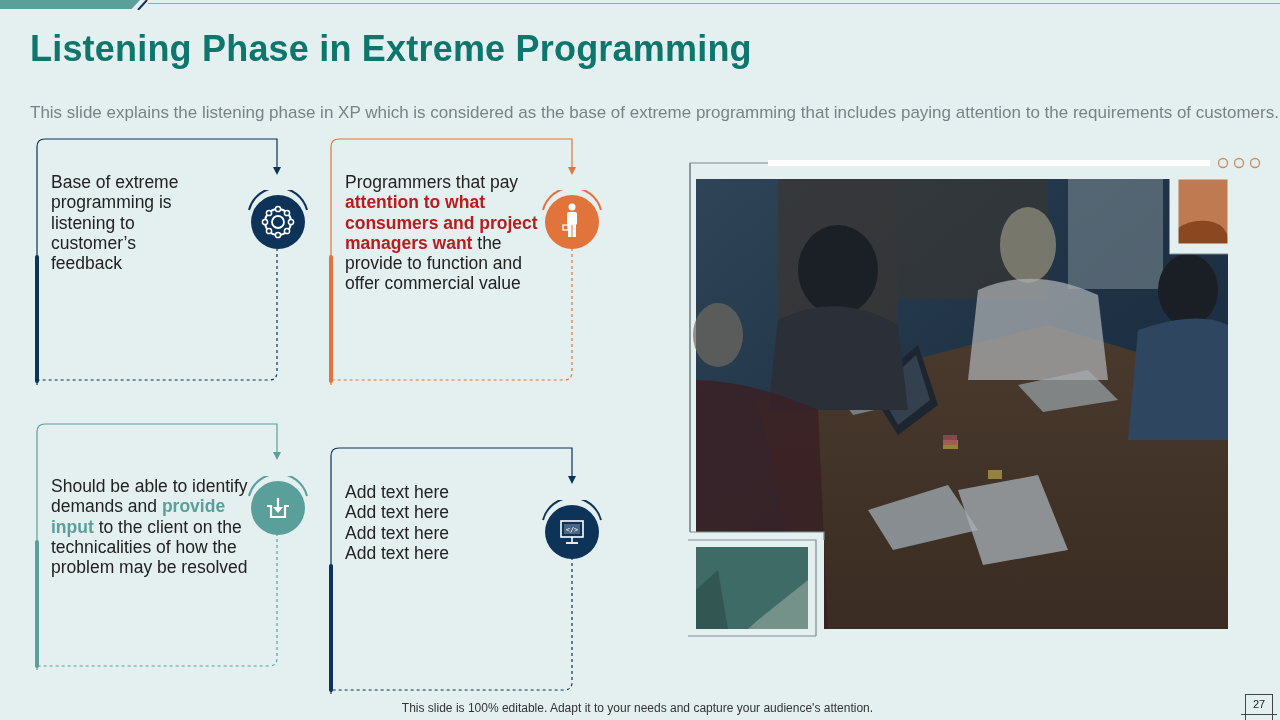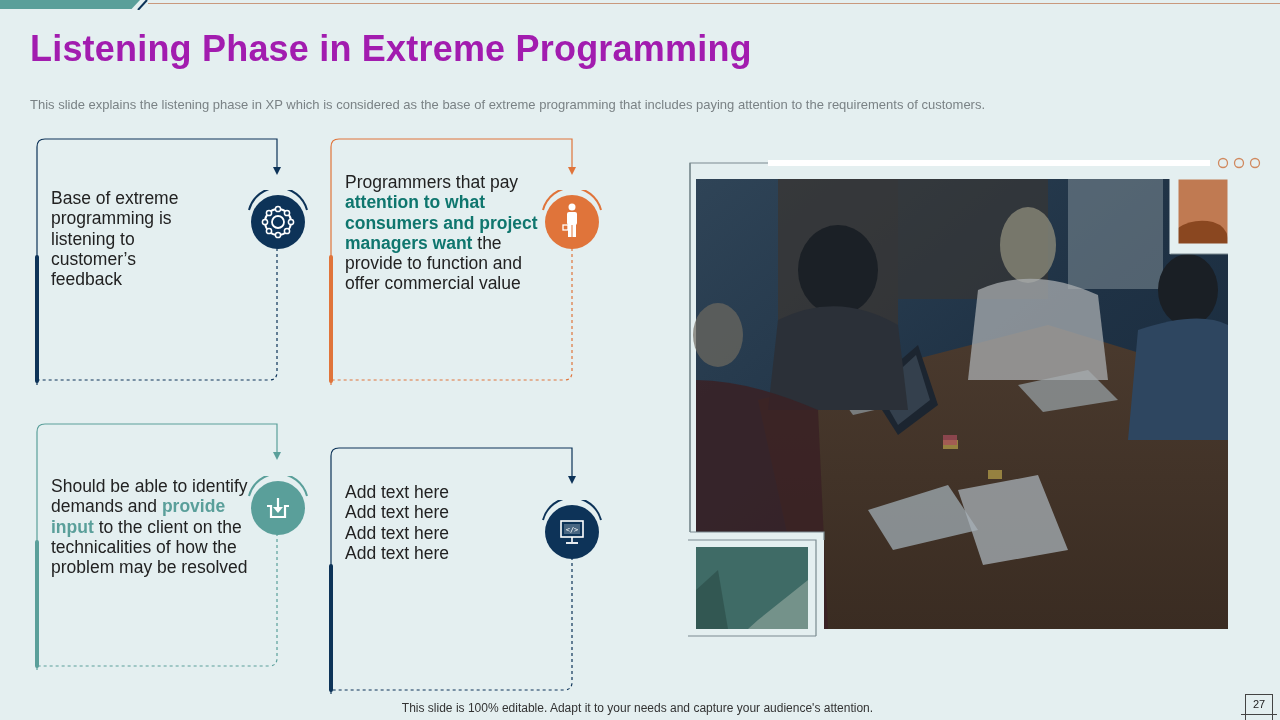--- a/index.html
+++ b/index.html
@@ -4,22 +4,22 @@
 <style>
   * { box-sizing: border-box; margin: 0; padding: 0; }
   html, body { width: 1280px; height: 720px; overflow: hidden; }
   body { background: #e4eff0; font-family: "Liberation Sans", sans-serif; position: relative; color: #222; }
 
   .top-band { position: absolute; left: 0; top: 0; width: 140px; height: 9px; background: #5a9f9a;
     clip-path: polygon(0 0, 100% 0, 94% 100%, 0 100%); }
   .top-slash { position: absolute; left: 136px; top: 0; width: 12px; height: 10px; }
   .top-line { position: absolute; left: 148px; right: 0; top: 3px; height: 1px; background: #c9997d; }
 
-  .title { position: absolute; left: 30px; top: 28px; font-size: 36px; font-weight: bold; color: #a21caf; letter-spacing: 0.2px; }
-  .subtitle { position: absolute; left: 30px; top: 97px; font-size: 13px; color: #7a8285; }
+  .title { position: absolute; left: 30px; top: 28px; font-size: 36px; font-weight: bold; color: #0f766e; letter-spacing: 0.2px; }
+  .subtitle { position: absolute; left: 30px; top: 103px; font-size: 17px; color: #7a8285; }
 
   .card { position: absolute; }
   .card .frame { position: absolute; left: 0; top: 0; }
   .card .text { position: absolute; font-size: 17.5px; line-height: 20.3px; color: #222; }
   .card .text b { font-weight: bold; }
   .icon-wrap { position: absolute; width: 62px; height: 62px; }
   .icon-wrap svg { position: absolute; left: 0; top: 0; }
 
   .photo-area { position: absolute; left: 688px; top: 150px; width: 580px; height: 490px; }
   .footer-text { position: absolute; left: 0; width: 1275px; text-align: center; top: 701px; font-size: 12px; color: #333; }
@@ -38,21 +38,21 @@
 <h1 class="title">Listening Phase in Extreme Programming</h1>
 <p class="subtitle">This slide explains the listening phase in XP which is considered  as the base of extreme programming  that includes paying attention to the requirements  of customers.</p>
 
 <div class="card" style="left:30px;top:135px;width:260px;height:255px;">
   <svg class="frame" width="260" height="255" viewBox="0 0 260 255">
     <path d="M7 250 V 12 Q 7 4 15 4 H 247 V 32" fill="none" stroke="#0d3358" stroke-width="1.2"></path>
     <polygon points="243,32 251,32 247,40" fill="#0d3358"></polygon>
     <line x1="7" y1="122" x2="7" y2="246" stroke="#0d3358" stroke-width="4" stroke-linecap="round"></line>
     <path d="M247 113 V 237 Q 247 245 239 245 H 7" fill="none" stroke="#0d3358" stroke-width="1.2" stroke-dasharray="3,3"></path>
   </svg>
-  <div class="text" style="left:21px;top:37px;width:160px;margin-top:16px;">
+  <div class="text" style="left:21px;top:37px;width:160px;">
     <span>Base of extreme programming is listening to customer’s feedback</span>
   </div>
   <div class="icon-wrap" style="left:217px;top:55px;">
     <svg width="62" height="62" viewBox="0 0 62 62">
       <path d="M2 20 A 30 30 0 0 1 60 20" fill="none" stroke="#0d3358" stroke-width="2"></path>
       <circle cx="31" cy="32" r="27" fill="#0d3358"></circle>
       <circle cx="31" cy="32" r="13" fill="none" stroke="#fff" stroke-width="2"></circle>
       <circle cx="31" cy="32" r="6" fill="none" stroke="#fff" stroke-width="1.8"></circle>
       <circle cx="31" cy="19" r="2.6" fill="#0d3358" stroke="#fff" stroke-width="1.5"></circle>
       <circle cx="31" cy="45" r="2.6" fill="#0d3358" stroke="#fff" stroke-width="1.5"></circle>
@@ -67,21 +67,21 @@
 </div>
 
 <div class="card" style="left:324px;top:135px;width:260px;height:255px;">
   <svg class="frame" width="260" height="255" viewBox="0 0 260 255">
     <path d="M7 250 V 12 Q 7 4 15 4 H 248 V 32" fill="none" stroke="#e0743a" stroke-width="1.2"></path>
     <polygon points="244,32 252,32 248,40" fill="#e0743a"></polygon>
     <line x1="7" y1="122" x2="7" y2="246" stroke="#e0743a" stroke-width="4" stroke-linecap="round"></line>
     <path d="M248 113 V 237 Q 248 245 240 245 H 7" fill="none" stroke="#e0743a" stroke-width="1.2" stroke-dasharray="3,3"></path>
   </svg>
   <div class="text" style="left:21px;top:37px;width:200px;">
-    <span>Programmers that pay </span><b style="color:#0f766e;">attention to what consumers and project managers want</b><span> the provide to function and offer commercial value</span>
+    <span>Programmers that pay </span><b style="color:#b91c1c;">attention to what consumers and project managers want</b><span> the provide to function and offer commercial value</span>
   </div>
   <div class="icon-wrap" style="left:217px;top:55px;">
     <svg width="62" height="62" viewBox="0 0 62 62">
       <path d="M2 20 A 30 30 0 0 1 60 20" fill="none" stroke="#e0743a" stroke-width="2"></path>
       <circle cx="31" cy="32" r="27" fill="#e0743a"></circle>
       <circle cx="31" cy="17" r="3.5" fill="#fff"></circle>
       <rect x="26" y="22" width="10" height="13" rx="2" fill="#fff"></rect>
       <rect x="27" y="34" width="3.5" height="13" fill="#fff"></rect>
       <rect x="31.5" y="34" width="3.5" height="13" fill="#fff"></rect>
       <rect x="22" y="35" width="5" height="5" fill="none" stroke="#fff" stroke-width="1.3"></rect>

